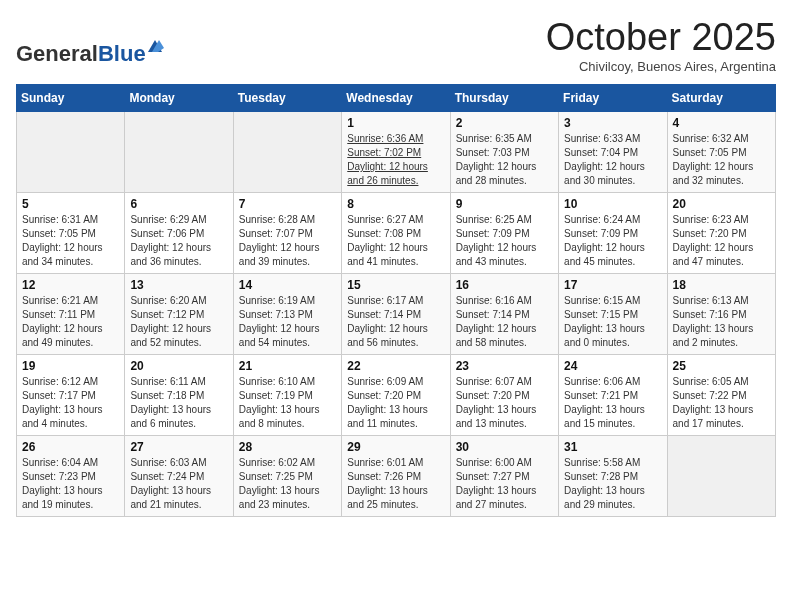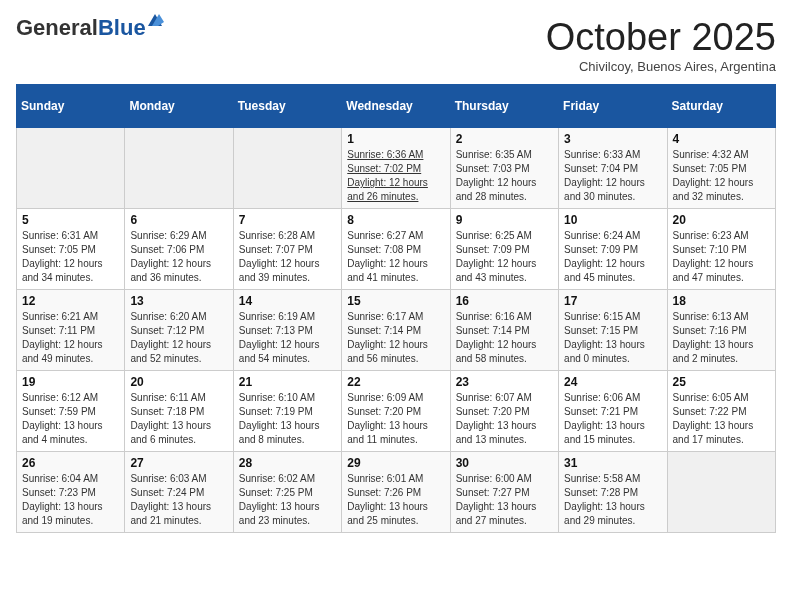--- a/index.html
+++ b/index.html
@@ -41,21 +41,21 @@
       color: #444;
     }
     table {
       width: 100%;
       border-collapse: collapse;
       font-size: 11px;
     }
     thead tr th {
       background-color: #1a56a0;
       color: #fff;
-      padding: 14px 4px;
+      padding: 6px 4px;
       text-align: left;
       font-size: 12px;
       font-weight: bold;
       border: 1px solid #1a56a0;
     }
     tbody tr td {
       border: 1px solid #ccc;
       vertical-align: top;
       padding: 4px 5px;
       width: calc(100% / 7);
@@ -82,21 +82,21 @@
     }
     .empty-cell {
       background: #f0f0f0 !important;
     }
   </style>
 </head>
 <body>
 
 <div class="header-area">
   <div class="logo">
-    <div style="display:flex; align-items:flex-end; gap:4px;">
+    <div style="display:flex; align-items:flex-end; gap:4px;margin-top:26px;">
       <div style="position:relative; display:inline-block;">
         <span class="logo-text logo-general">General</span><span class="logo-text logo-blue">Blue</span>
         <svg style="position:absolute; top:-4px; right:-18px;" width="18" height="18" viewBox="0 0 18 18">
           <polygon points="2,14 9,2 16,14" fill="#1a56a0"></polygon>
           <polygon points="6,14 13,2 18,10 12,14" fill="#4a90d9"></polygon>
         </svg>
       </div>
     </div>
   </div>
   <div class="title-area">
@@ -138,21 +138,21 @@
         </td>
         <td>
           <span class="day-number">3</span>
           <div class="day-info" style="white-space: pre-line;">Sunrise: 6:33 AM
 Sunset: 7:04 PM
 Daylight: 12 hours
 and 30 minutes.</div>
         </td>
         <td>
           <span class="day-number">4</span>
-          <div class="day-info" style="white-space: pre-line;">Sunrise: 4:32 AM
+          <div class="day-info" style="white-space: pre-line;">Sunrise: 6:32 AM
 Sunset: 7:05 PM
 Daylight: 12 hours
 and 32 minutes.</div>
         </td>
       </tr>
       <tr>
         <td>
           <span class="day-number">5</span>
           <div class="day-info" style="white-space: pre-line;">Sunrise: 6:31 AM
 Sunset: 7:05 PM
@@ -190,21 +190,21 @@
         <td>
           <span class="day-number">10</span>
           <div class="day-info" style="white-space: pre-line;">Sunrise: 6:24 AM
 Sunset: 7:09 PM
 Daylight: 12 hours
 and 45 minutes.</div>
         </td>
         <td>
           <span class="day-number">20</span>
           <div class="day-info" style="white-space: pre-line;">Sunrise: 6:23 AM
-Sunset: 7:10 PM
+Sunset: 7:20 PM
 Daylight: 12 hours
 and 47 minutes.</div>
         </td>
       </tr>
       <tr>
         <td>
           <span class="day-number">12</span>
           <div class="day-info" style="white-space: pre-line;">Sunrise: 6:21 AM
 Sunset: 7:11 PM
 Daylight: 12 hours
@@ -250,21 +250,21 @@
           <div class="day-info" style="white-space: pre-line;">Sunrise: 6:13 AM
 Sunset: 7:16 PM
 Daylight: 13 hours
 and 2 minutes.</div>
         </td>
       </tr>
       <tr>
         <td>
           <span class="day-number">19</span>
           <div class="day-info" style="white-space: pre-line;">Sunrise: 6:12 AM
-Sunset: 7:59 PM
+Sunset: 7:17 PM
 Daylight: 13 hours
 and 4 minutes.</div>
         </td>
         <td>
           <span class="day-number">20</span>
           <div class="day-info" style="white-space: pre-line;">Sunrise: 6:11 AM
 Sunset: 7:18 PM
 Daylight: 13 hours
 and 6 minutes.</div>
         </td>

